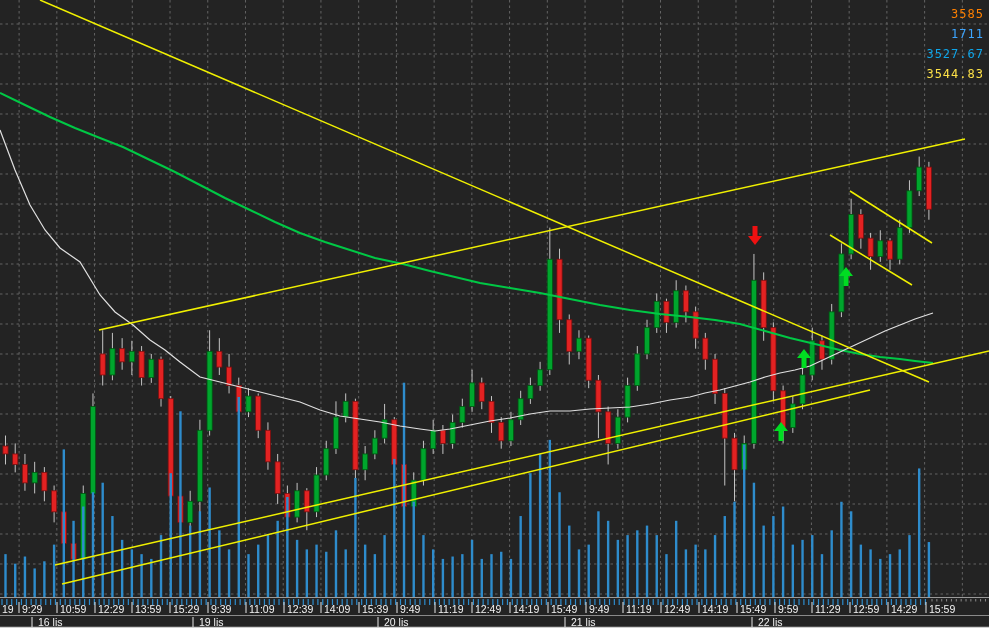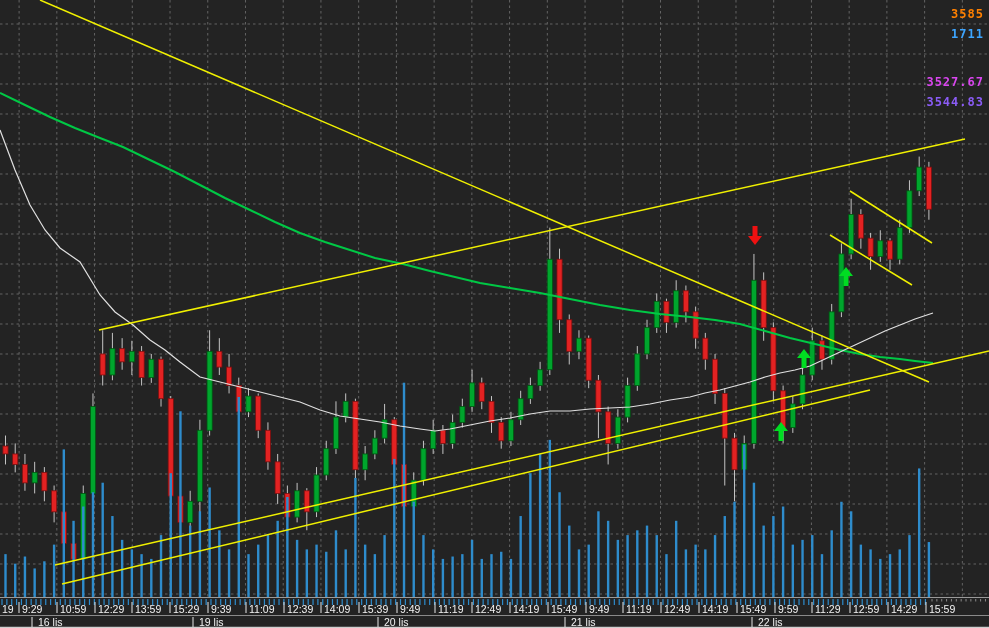--- a/index.html
+++ b/index.html
@@ -1,20 +1,20 @@
 <!DOCTYPE html>
 <html><head>
 <meta charset="utf-8">
 <style>
   html,body{margin:0;padding:0;background:#000;}
   .screen{position:relative;width:989px;height:628px;background:#232323;overflow:hidden;
           font-family:"Liberation Sans",sans-serif;}
   svg{position:absolute;left:0;top:0;display:block;}
   .price-readouts{position:absolute;top:4px;right:5px;width:60px;text-align:right;z-index:5;}
-  .price-readout{font-family:"DejaVu Sans Mono",monospace;font-size:12px;font-weight:bold;
+  .price-readout{font-family:"DejaVu Sans Mono",monospace;font-size:12px;font-weight:normal;
                  letter-spacing:1px;line-height:20px;height:20px;white-space:nowrap;}
 </style>
 </head>
 <body>
 
 <div class="screen">
   <svg id="chart-svg" width="989" height="628" viewBox="0 0 989 628">
       <rect x="0" y="0" width="989" height="628" fill="#232323"></rect>
       <g stroke="#6f6f6f" stroke-width="1" stroke-dasharray="2.5 3" opacity="0.85">
         <line x1="19.1" y1="0" x2="19.1" y2="597"></line>
@@ -638,16 +638,16 @@
         <text x="384" y="625.5" fill="#f2f2f2" font-size="10.5px" font-family="&quot;Liberation Sans&quot;,sans-serif">20 lis</text>
         <line x1="565" y1="617" x2="565" y2="627" stroke="#e8e8e8" stroke-width="1"></line>
         <text x="571" y="625.5" fill="#f2f2f2" font-size="10.5px" font-family="&quot;Liberation Sans&quot;,sans-serif">21 lis</text>
         <line x1="752" y1="617" x2="752" y2="627" stroke="#e8e8e8" stroke-width="1"></line>
         <text x="758" y="625.5" fill="#f2f2f2" font-size="10.5px" font-family="&quot;Liberation Sans&quot;,sans-serif">22 lis</text>
       </g>
     </svg>
   <div class="price-readouts">
     <div class="price-readout" style="color: rgb(255, 128, 0);">3585</div>
     <div class="price-readout" style="color: rgb(61, 165, 255);">1711</div>
-    <div class="price-readout" style="color: #d946ef; margin-top: 28px;">3527.67</div>
-    <div class="price-readout" style="color: #8b5cf6;">3544.83</div>
+    <div class="price-readout" style="color: #0ea5e9;">3527.67</div>
+    <div class="price-readout" style="color: #fde047;">3544.83</div>
   </div>
 </div>
 
 </body></html>

